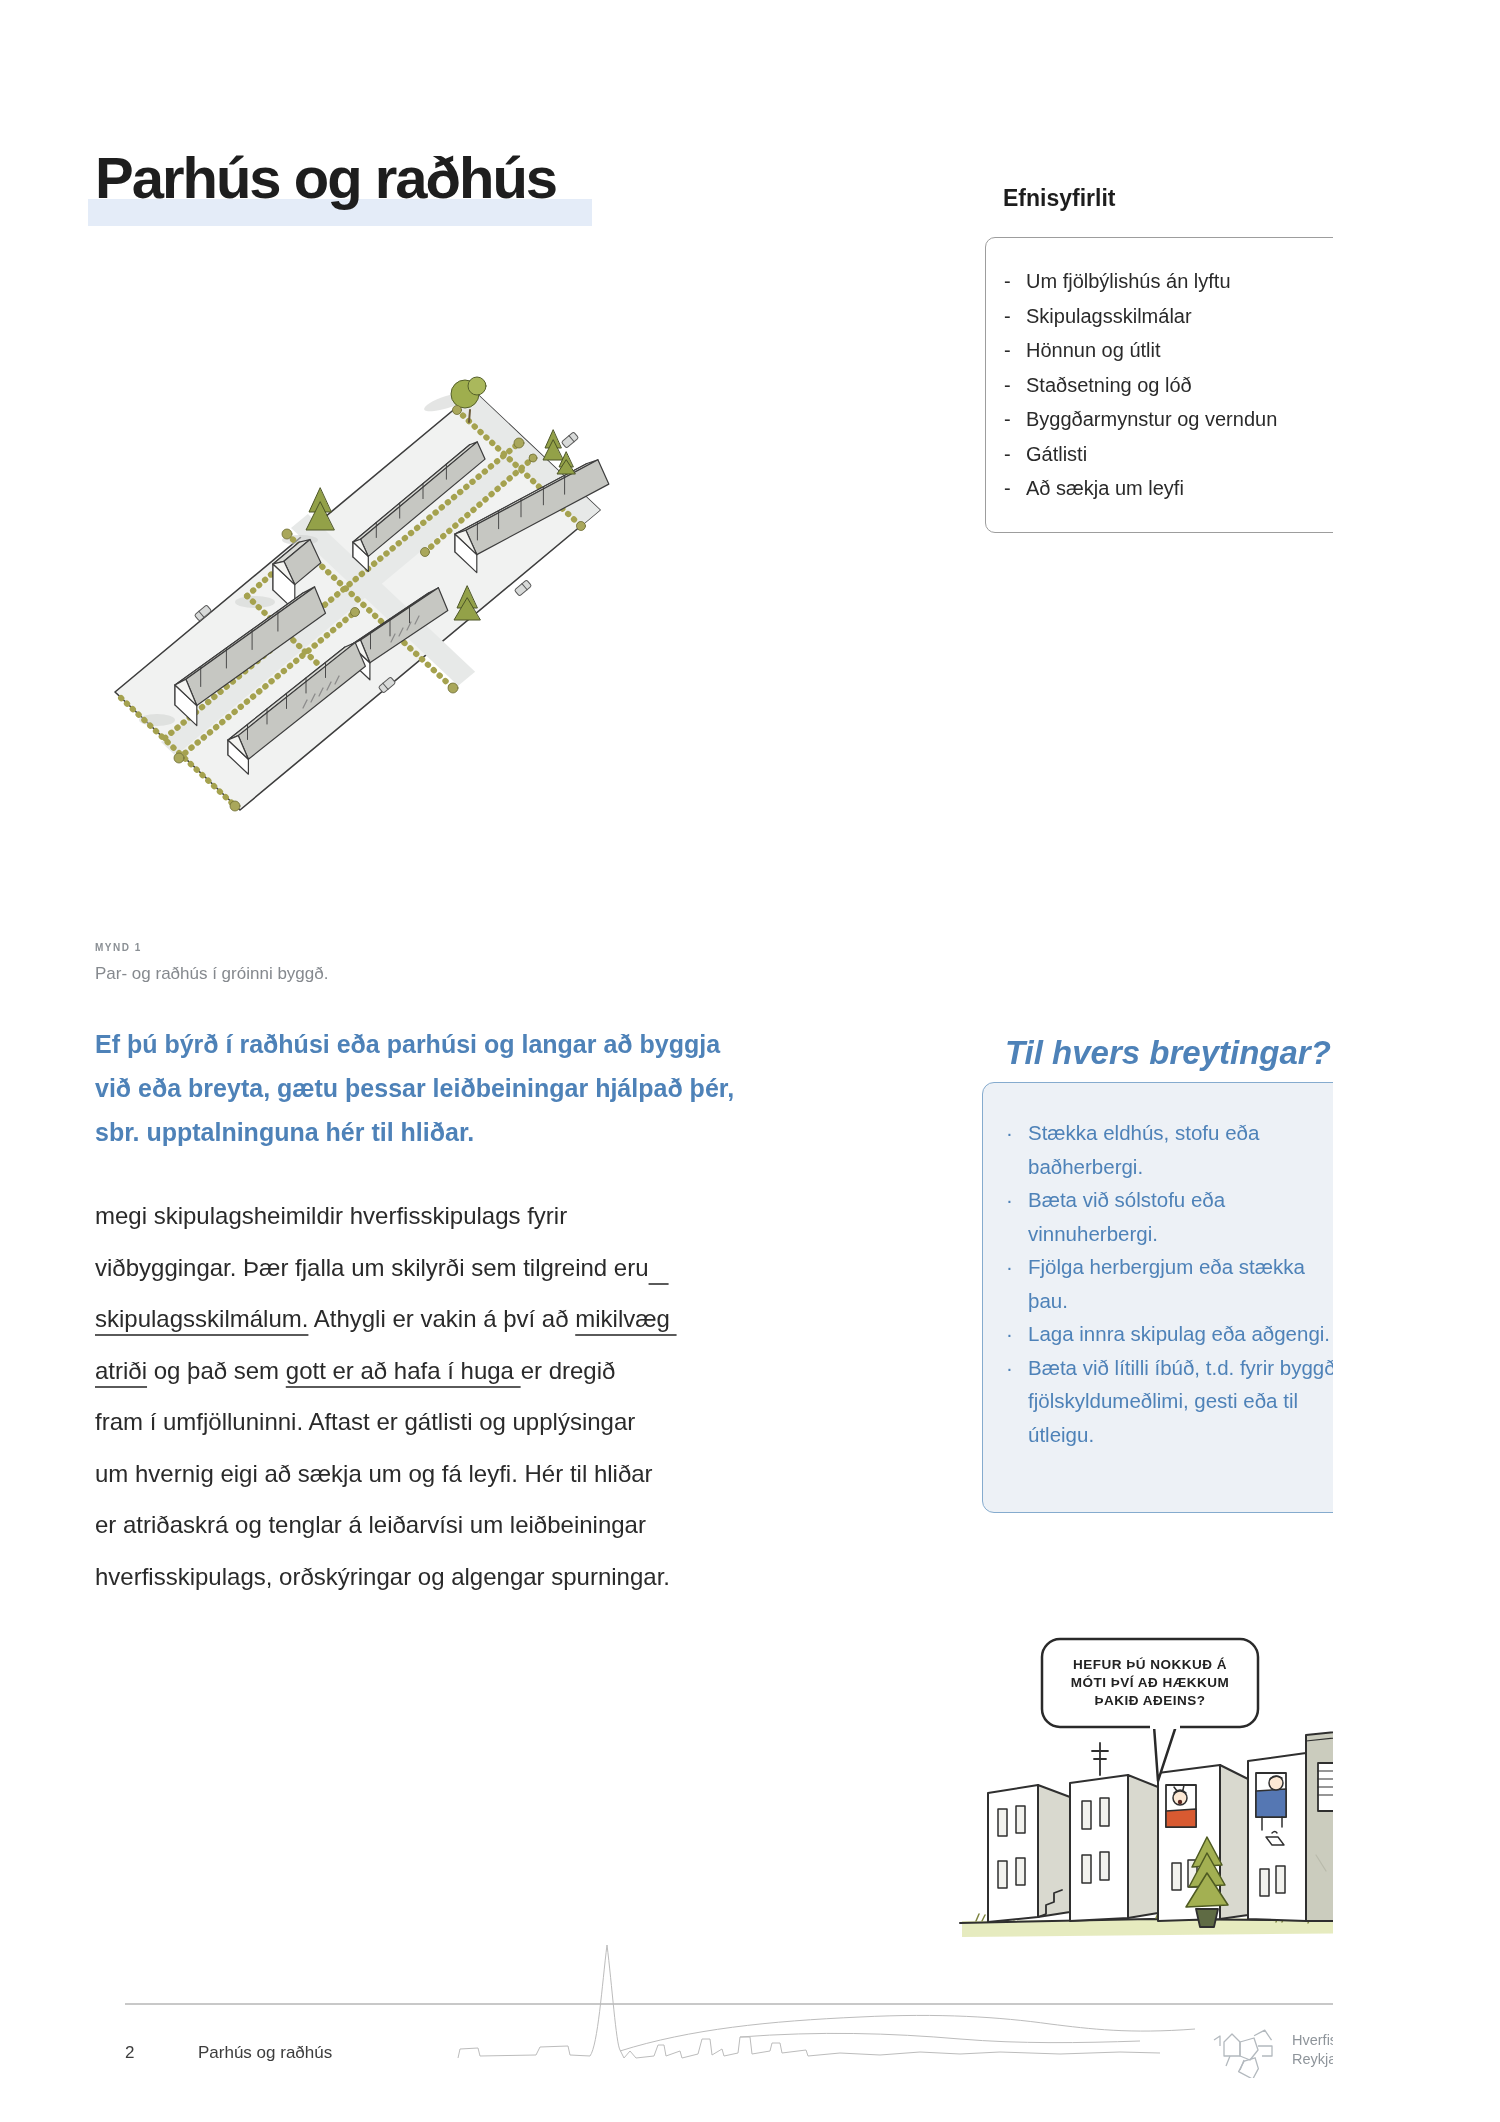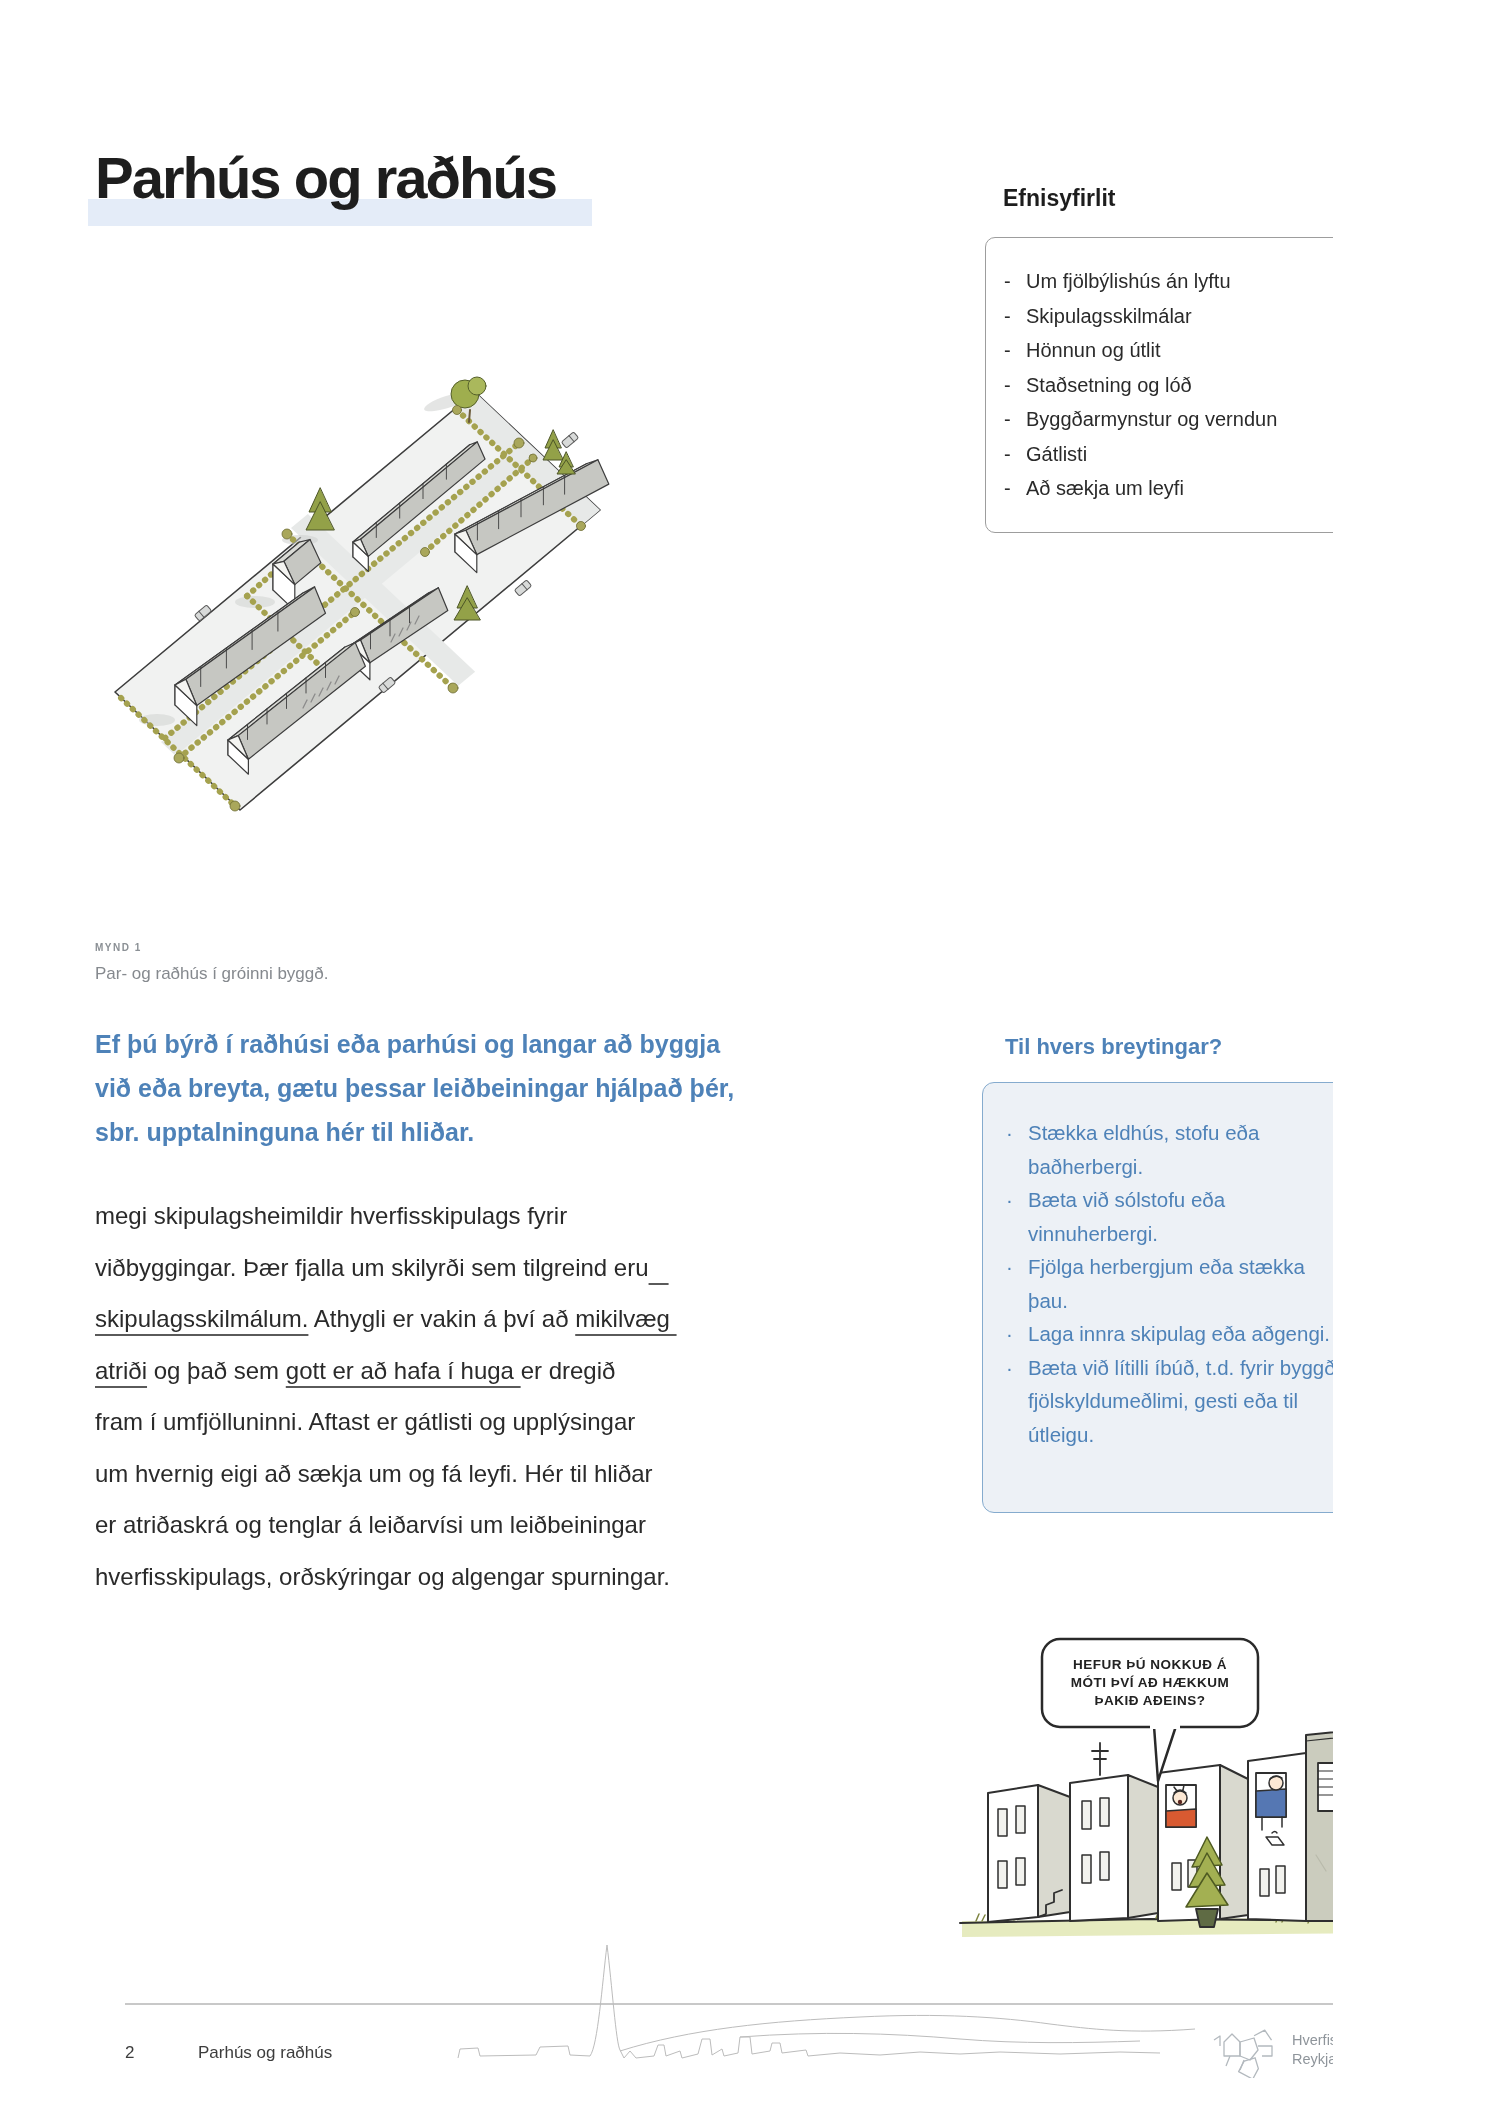--- a/index.html
+++ b/index.html
@@ -15,21 +15,21 @@
   .toc-item { display:flex; gap:9px; font-size:20px; line-height:34.5px; color:#2a2a2a; }
   .toc-item .dash { width:13px; flex:0 0 13px; }
 
   .fig-label { left:95px; top:942px; font-size:10px; font-weight:700; letter-spacing:1.5px; color:#8b9095; }
   .fig-caption { left:95px; top:964px; font-size:17px; color:#85898e; }
 
   .intro { left:95px; top:1022px; color:#4e82b8; font-size:25px; font-weight:700; line-height:44px; white-space:nowrap; }
   .bodytext { left:95px; top:1190px; color:#2a2a2a; font-size:24px; line-height:51.5px; white-space:nowrap; }
   .u { text-decoration:underline; text-decoration-thickness:1.5px; text-underline-offset:7px; text-decoration-color:#5a5a5a; }
 
-  .sb-heading { left:1005px; top:1034px; font-size:22px; font-weight:700; color:#4e82b8; }
+  .sb-heading { left:1005px; top:1034px; font-size:33px; font-weight:700; color:#4e82b8;font-style:italic; }
   .sb-box { left:982px; top:1082px; width:387px; height:431px; background:#edf1f6; border:1.5px solid #85abce; border-radius:12px; padding:33px 24px 24px 23px; overflow:hidden; }
   .sb-item { display:flex; gap:12px; font-size:20.5px; line-height:33.5px; color:#4e82b8; }
   .sb-item .blt { width:10px; flex:0 0 10px; }
 
   .rule { left:125px; top:2003px; width:1255px; height:1.5px; background:#c8c8c8; }
   .page-num { left:125px; top:2043px; font-size:17px; color:#3c3c3c; }
   .section-label { left:198px; top:2043px; font-size:17px; color:#3c3c3c; }
   .logo-text { left:1292px; top:2031px; font-size:14.5px; line-height:19px; color:#8f959b; font-weight:500; }
 
   svg { display:block; }

